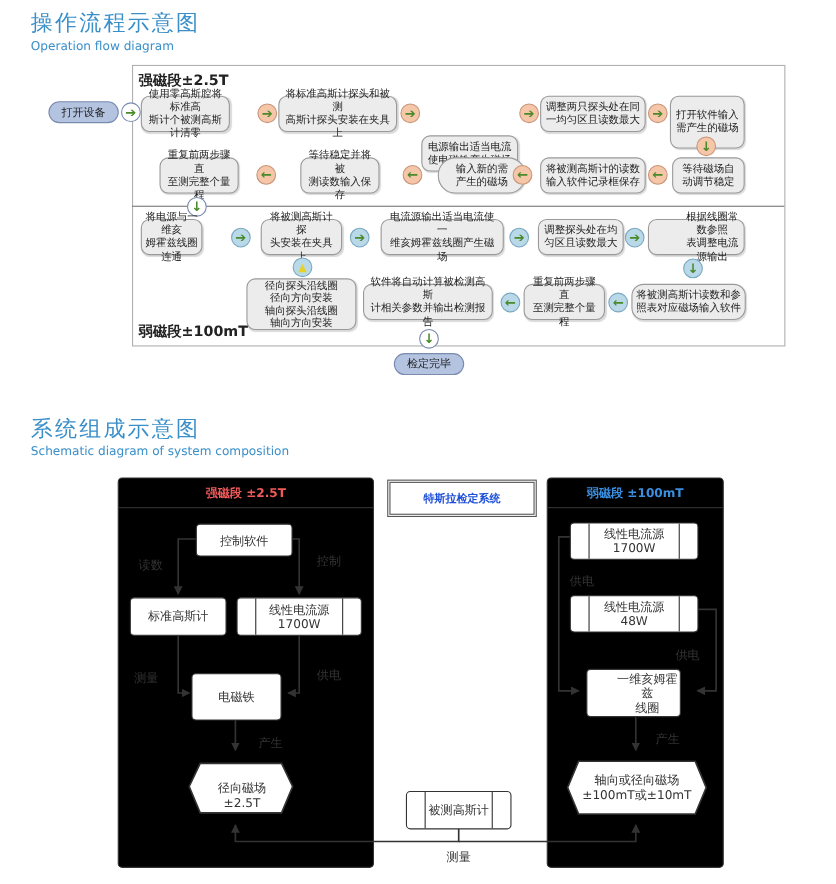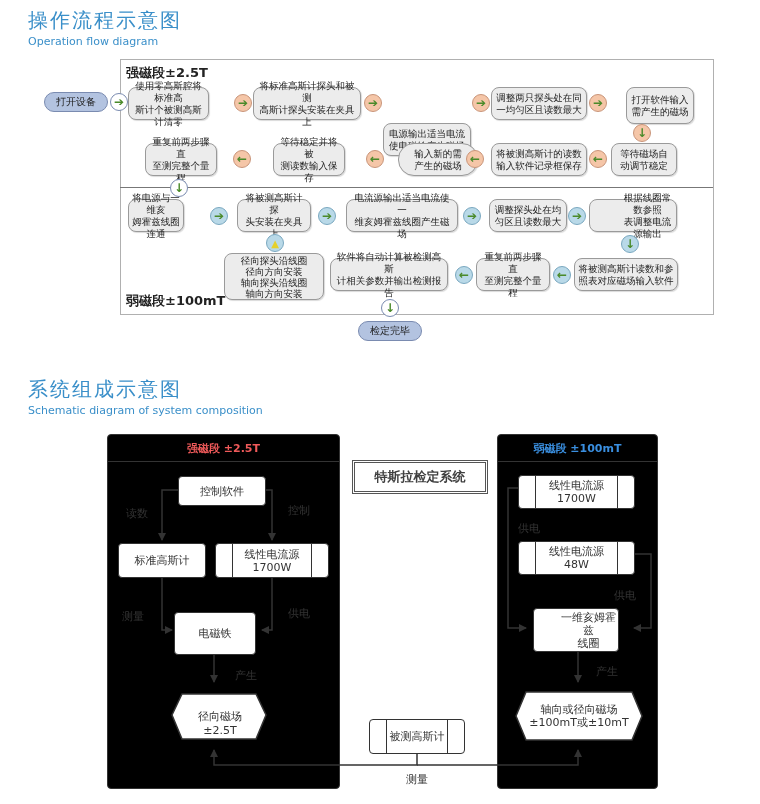--- a/index.html
+++ b/index.html
@@ -26,21 +26,21 @@
   
   .sys-panel { position:absolute; border:1.5px solid #333; border-radius:4px; box-sizing:border-box; background:#000000; }
   .sys-head { position:absolute; left:0; right:0; top:0; height:26px; border-bottom:1.5px solid #333; display:flex; align-items:center; justify-content:center; font-size:11px; font-weight:bold; }
   .box { position:absolute; box-sizing:border-box; border:1.5px solid #333; border-radius:4px; background:#fff; display:flex; align-items:center; justify-content:center; font-size:11px; text-align:center; line-height:13px; color:#333; white-space:pre-line; }
   .pbox { position:absolute; box-sizing:border-box; border:1.5px solid #333; border-radius:4px; background:#fff; }
   .pbox .side { position:absolute; top:0; bottom:0; width:17px; box-sizing:border-box; }
   .pbox .side.l { left:0; border-right:1.5px solid #333; }
   .pbox .side.r { right:0; border-left:1.5px solid #333; }
   .pbox .txt { position:absolute; left:17px; right:17px; top:0; bottom:0; display:flex; align-items:center; justify-content:center; text-align:center; font-size:11px; line-height:13px; white-space:pre-line; color:#333; }
   .lbl { position:absolute; font-size:11px; color:#333; }
-  .sys-title { position:absolute; box-sizing:border-box; border:3px double #555; background:#fff; display:flex; align-items:center; justify-content:center; color:#404040; font-weight:bold; font-size:13px;margin-top:24px; }
+  .sys-title { position:absolute; box-sizing:border-box; border:3px double #555; background:#fff; display:flex; align-items:center; justify-content:center; color:#1d4ed8; font-weight:bold; font-size:10px; }
   svg.lines { position:absolute; left:0; top:0; }
 </style>
 </head>
 <body>
 
 <div class="h-title" style="left:28px;top:7px;">操作流程示意图</div>
 <div class="h-sub" style="left:28px;top:35px;">Operation flow diagram</div>
 
 <div class="panel" style="left:120px;top:59px;width:592px;height:254px;"></div>
 <div class="divider" style="left:120px;top:187px;width:593px;"></div>
@@ -56,21 +56,21 @@
 <div class="arr orange" style="left:234px;top:94px;">➔</div>
 <div class="step" style="left:253px;top:87px;width:108px;height:33px;">将标准高斯计探头和被测
 高斯计探头安装在夹具上</div>
 <div class="arr orange" style="left:364px;top:94px;">➔</div>
 <div class="step" style="left:383px;top:87px;width:88px;height:33px;margin-top:36px;">电源输出适当电流
 使电磁铁产生磁场</div>
 <div class="arr orange" style="left:472px;top:94px;">➔</div>
 <div class="step" style="left:491px;top:87px;width:96px;height:33px;">调整两只探头处在同
 一均匀区且读数最大</div>
 <div class="arr orange" style="left:589px;top:94px;">➔</div>
-<div class="step" style="left:609px;top:87px;width:68px;height:37px;margin-left:17px;">打开软件输入
+<div class="step" style="left:609px;top:87px;width:68px;height:48px;">打开软件输入
 需产生的磁场</div>
 <div class="arr orange" style="left:633px;top:124px;">↓</div>
 
 <div class="step" style="left:145px;top:143px;width:72px;height:33px;">重复前两步骤直
 至测完整个量程</div>
 <div class="arr orange" style="left:233px;top:150px;">←</div>
 <div class="step" style="left:273px;top:143px;width:72px;height:33px;">等待稳定并将被
 测读数输入保存</div>
 <div class="arr orange" style="left:366px;top:150px;">←</div>
 <div class="step" style="left:398px;top:143px;width:80px;height:33px;border-radius:16px;">输入新的需
@@ -106,21 +106,21 @@
 轴向探头沿线圈
 轴向方向安装</span>
 </div>
 
 <div class="step" style="left:330px;top:258px;width:118px;height:33px;">软件将自动计算被检测高斯
 计相关参数并输出检测报告</div>
 <div class="arr blue" style="left:455px;top:266px;">←</div>
 <div class="step" style="left:476px;top:258px;width:74px;height:33px;">重复前两步骤直
 至测完整个量程</div>
 <div class="arr blue" style="left:553px;top:266px;">←</div>
-<div class="step" style="left:574px;top:258px;width:104px;height:33px;">将被测高斯计读数和参
+<div class="step" style="left:574px;top:258px;width:104px;height:33px;border-radius:11px;">将被测高斯计读数和参
 照表对应磁场输入软件</div>
 
 <div class="arr white" style="left:381px;top:299px;">↓</div>
 <div class="pill" style="left:358px;top:321px;width:64px;height:20px;">检定完毕</div>
 
 <div class="h-title" style="left:28px;top:376px;">系统组成示意图</div>
 <div class="h-sub" style="left:28px;top:404px;text-align:center;">Schematic diagram of system composition</div>
 
 <div class="sys-panel" style="left:107px;top:434px;width:233px;height:355px;">
   <div class="sys-head" style="color:#f05a5a;">强磁段   ±2.5T</div>

